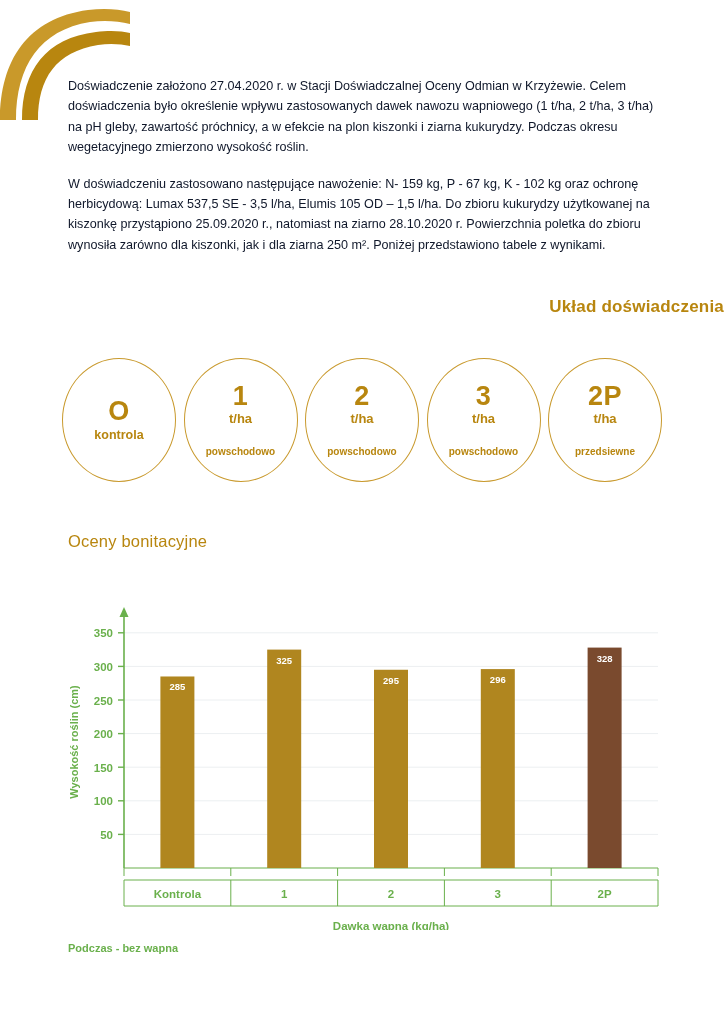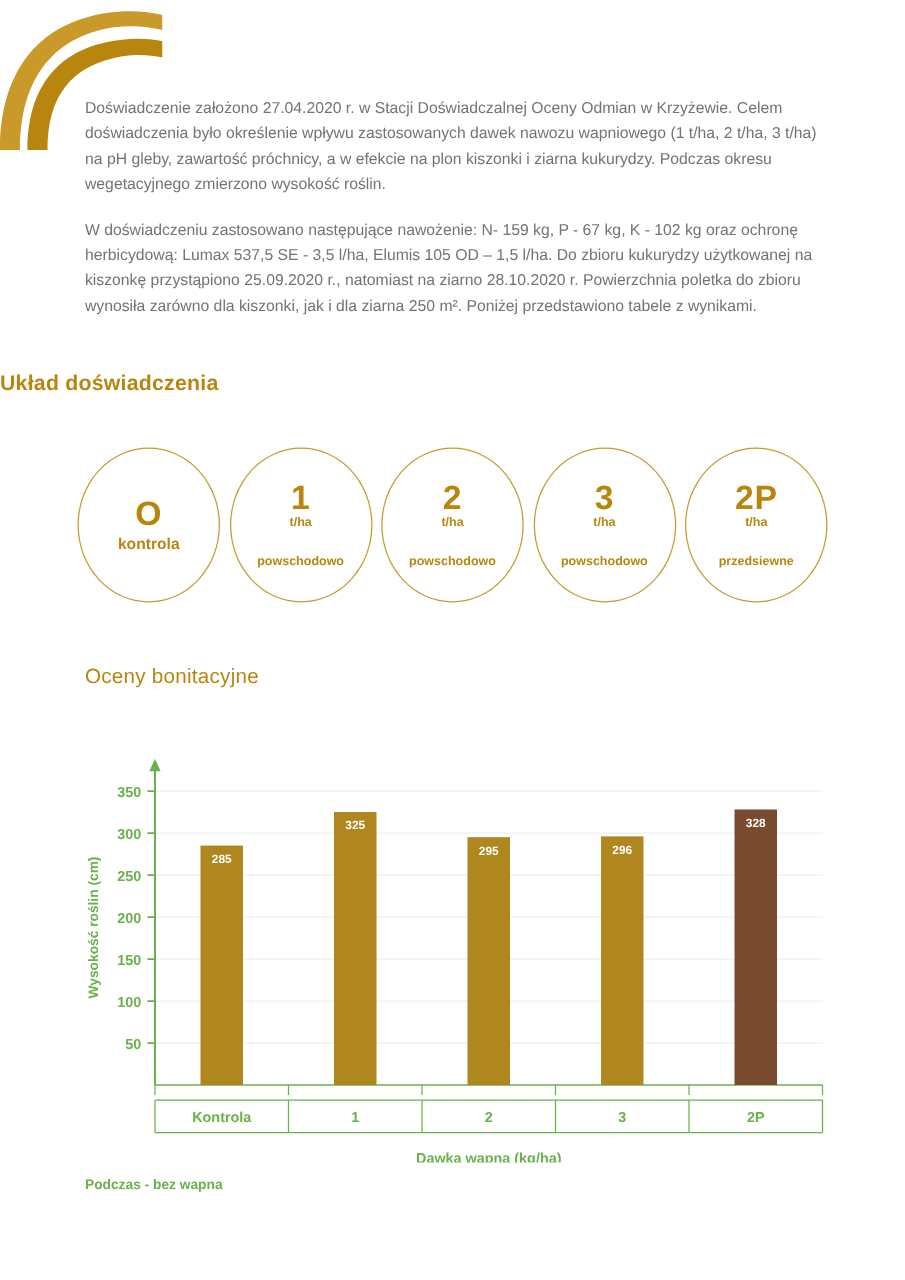--- a/index.html
+++ b/index.html
@@ -27,33 +27,33 @@
 
   
   .intro {
     position: absolute;
     left: 68px;
     top: 76px;
     width: 590px;
   }
   .intro p {
     margin: 0 0 16px 0;
-    color: #737373;
+    color: #0f172a;
     font-size: 12.6px;
     line-height: 1.62;
     font-family: "Liberation Sans", sans-serif;
   }
 
   
   .heading-center {
     position: absolute;
     left: 0;
     top: 297px;
     width: 724px;
-    text-align: left;
+    text-align: right;
     color: #b8860f;
     font-size: 17px;
     font-weight: bold;
     letter-spacing: .2px;
   }
   .heading-left {
     position: absolute;
     left: 68px;
     top: 532px;
     color: #b8860f;
@@ -85,21 +85,21 @@
     color: #b8860f;
     background: #fff;
   }
   .circle .big {
     font-size: 27px;
     font-weight: bold;
     line-height: 1.05;
     letter-spacing: .5px;
   }
   .circle .mid {
-    font-size: 10px;
+    font-size: 13px;
     font-weight: bold;
     line-height: 1.25;
     margin-top: 1px;
   }
   .circle .small {
     font-size: 10px;
     font-weight: bold;
     line-height: 1.2;
     margin-top: 19px;
   }

